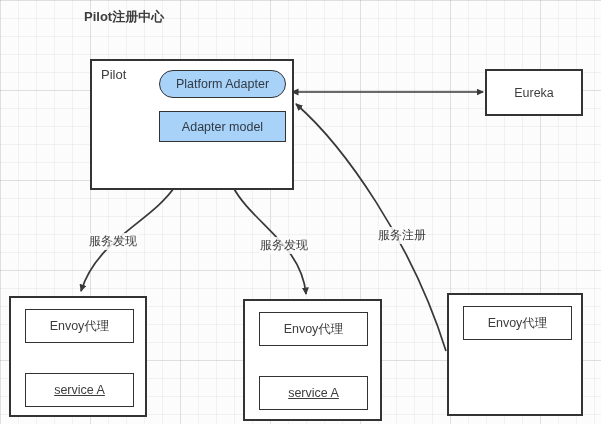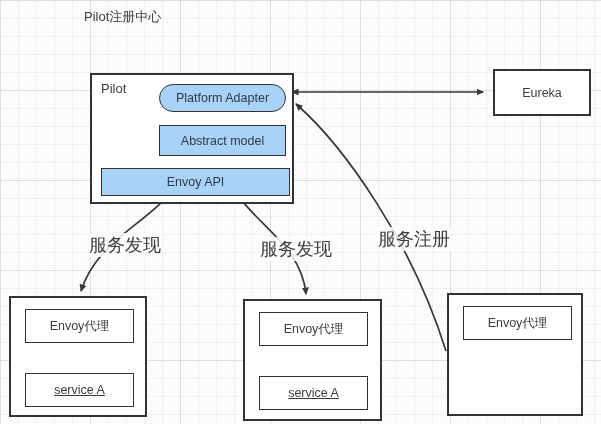--- a/index.html
+++ b/index.html
@@ -16,26 +16,27 @@
       linear-gradient(to bottom, rgba(0,0,0,0.075) 1px, transparent 1px),
       linear-gradient(to right, rgba(0,0,0,0.045) 1px, transparent 1px),
       linear-gradient(to bottom, rgba(0,0,0,0.045) 1px, transparent 1px);
     background-size: 90px 90px, 90px 90px, 18px 18px, 18px 18px;
   }
   .diagram-title {
     position: absolute;
     left: 84px; top: 8px;
     font-size: 13px;
     color: #3d3d3d;
+    font-weight: bold;
   }
   .edges { position: absolute; left: 0; top: 0; width: 601px; height: 424px; }
 
   .pilot-group {
     position: absolute;
-    left: 90px; top: 73px;
+    left: 90px; top: 59px;
     width: 204px; height: 131px;
     background: #ffffff;
     border: 2px solid #333333;
     box-sizing: border-box;
   }
   .pilot-label {
     position: absolute;
     left: 9px; top: 6px;
     font-size: 13px;
   }
@@ -56,21 +57,20 @@
 
   .plain-node {
     position: absolute;
     background: #ffffff;
     border: 2px solid #333333;
     box-sizing: border-box;
     display: flex;
     align-items: center;
     justify-content: center;
     font-size: 12.5px;
-    margin-left: 8px;
   }
   .eureka { left: 485px; top: 69px; width: 98px; height: 47px; }
 
   .service-group {
     position: absolute;
     background: #ffffff;
     border: 2px solid #333333;
     box-sizing: border-box;
   }
   .svc1 { left: 9px;   top: 296px; width: 138px; height: 121px; }
@@ -86,21 +86,21 @@
     display: flex;
     align-items: center;
     justify-content: center;
     font-size: 12.5px;
   }
   .sub-proxy { top: 11px; text-align: right; }
   .sub-svc   { top: 75px; text-decoration: underline; }
 
   .edge-label {
     position: absolute;
-    font-size: 18px;
+    font-size: 12px;
     color: #3d3d3d;
     background: rgba(252,252,252,0.85);
     padding: 0 1px;
     white-space: nowrap;
   }
   .lbl-discovery-left { left: 88px;  top: 233px; }
   .lbl-discovery-mid  { left: 259px; top: 237px; }
   .lbl-register       { left: 377px; top: 227px; }
 </style>
 </head>
@@ -122,22 +122,21 @@
     <path d="M292,92 L483,92" fill="none" stroke="#383838" stroke-width="1.7" marker-start="url(#arrowStart)" marker-end="url(#arrowEnd)"></path>
     <path d="M159,84 C137,89 133,111 148,120" fill="none" stroke="#383838" stroke-width="1.7" marker-end="url(#arrowEnd)"></path>
     <path d="M176,185 C152,222 98,238 81,291" fill="none" stroke="#383838" stroke-width="1.7" marker-end="url(#arrowEnd)"></path>
     <path d="M232,185 C251,223 301,243 306,294" fill="none" stroke="#383838" stroke-width="1.7" marker-end="url(#arrowEnd)"></path>
     <path d="M446,351 C412,242 344,146 296,104" fill="none" stroke="#383838" stroke-width="1.7" marker-end="url(#arrowEnd)"></path>
   </svg>
 
   <div class="pilot-group">
     <div class="pilot-label">Pilot</div>
     <div class="blue-node platform-adapter">Platform Adapter</div>
-    <div class="blue-node abstract-model">Abstract model</div>
-    <div class="blue-node envoy-api">Envoy API</div>
+    <div class="blue-node abstract-model">Adapter model</div>
   </div>
 
   <div class="plain-node eureka">Eureka</div>
 
   <div class="service-group svc1">
     <div class="sub-node sub-proxy">Envoy代理</div>
     <div class="sub-node sub-svc">service A</div>
   </div>
 
   <div class="service-group svc2">

